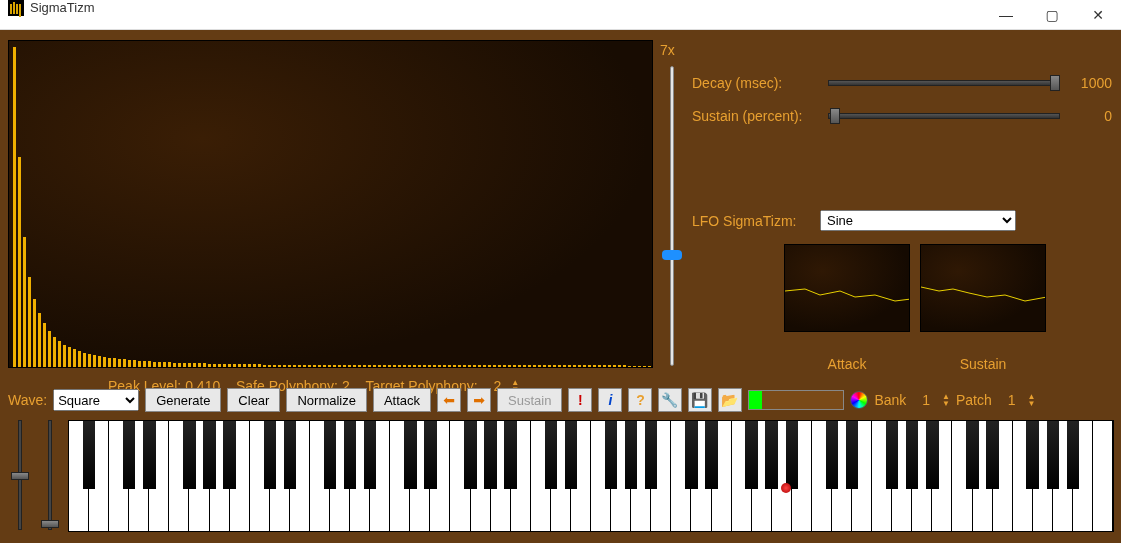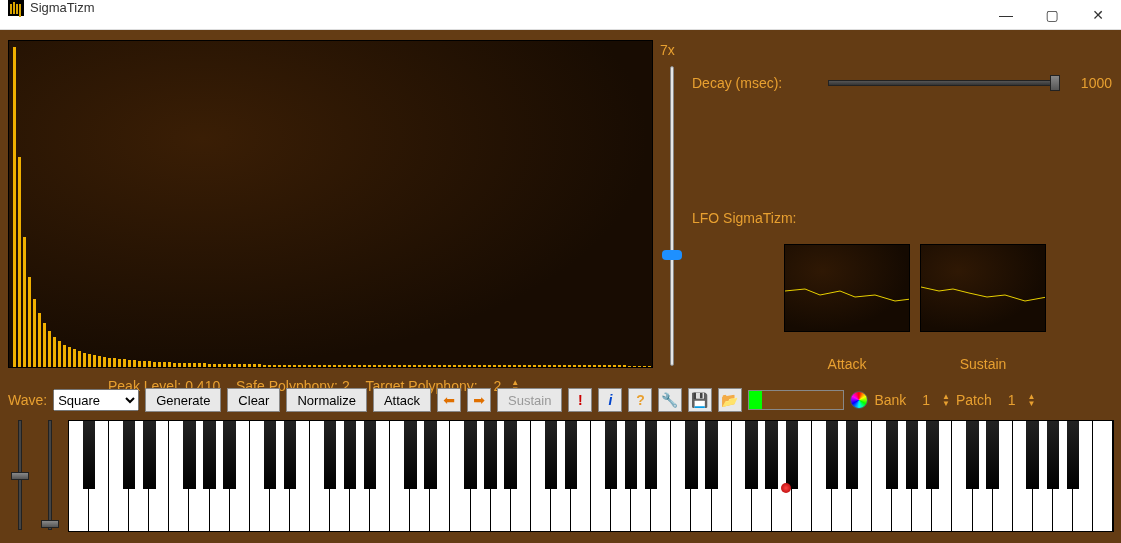--- a/index.html
+++ b/index.html
@@ -426,23 +426,34 @@
   <div class="vslider-thumb"></div>
 
   <div class="param-row" style="top:45px">
     <div class="lbl">Decay (msec):</div>
     <div class="slider">
       <div class="track"></div>
         <div class="thumb" style="left:calc(100% - 10px)"></div>
     </div>
     <div class="val">1000</div>
   </div>
+  <div class="param-row" style="top:78px">
+    <div class="lbl">Sustain (percent):</div>
+    <div class="slider">
+      <div class="track"></div>
+        <div class="thumb" style="left:1%"></div>
+    </div>
+    <div class="val">0</div>
+  </div>
 
   <div class="lfo-wave-row">
     <div class="lbl">LFO SigmaTizm:</div>
+    <select>
+      <option>Sine</option>
+    </select>
   </div>
 
   <div class="env-graph attack">
     <svg>
         <polyline points="0,46 20,44 35,50 55,46 70,52 90,50 110,56 126,54" stroke="#e8d000" fill="none" stroke-width="1"></polyline>
       </svg>
   </div>
   <div class="env-graph sustain">
     <svg>
         <polyline points="0,42 18,46 32,44 48,48 66,52 84,50 104,56 126,52" stroke="#e8d000" fill="none" stroke-width="1"></polyline>

